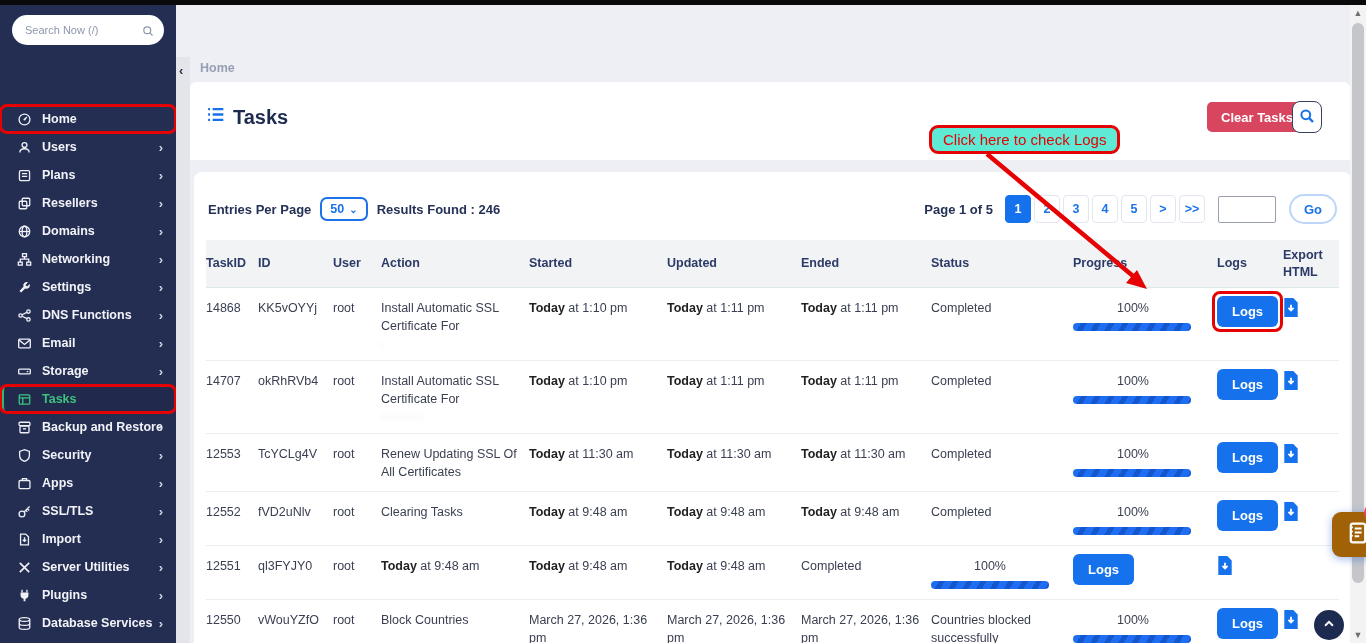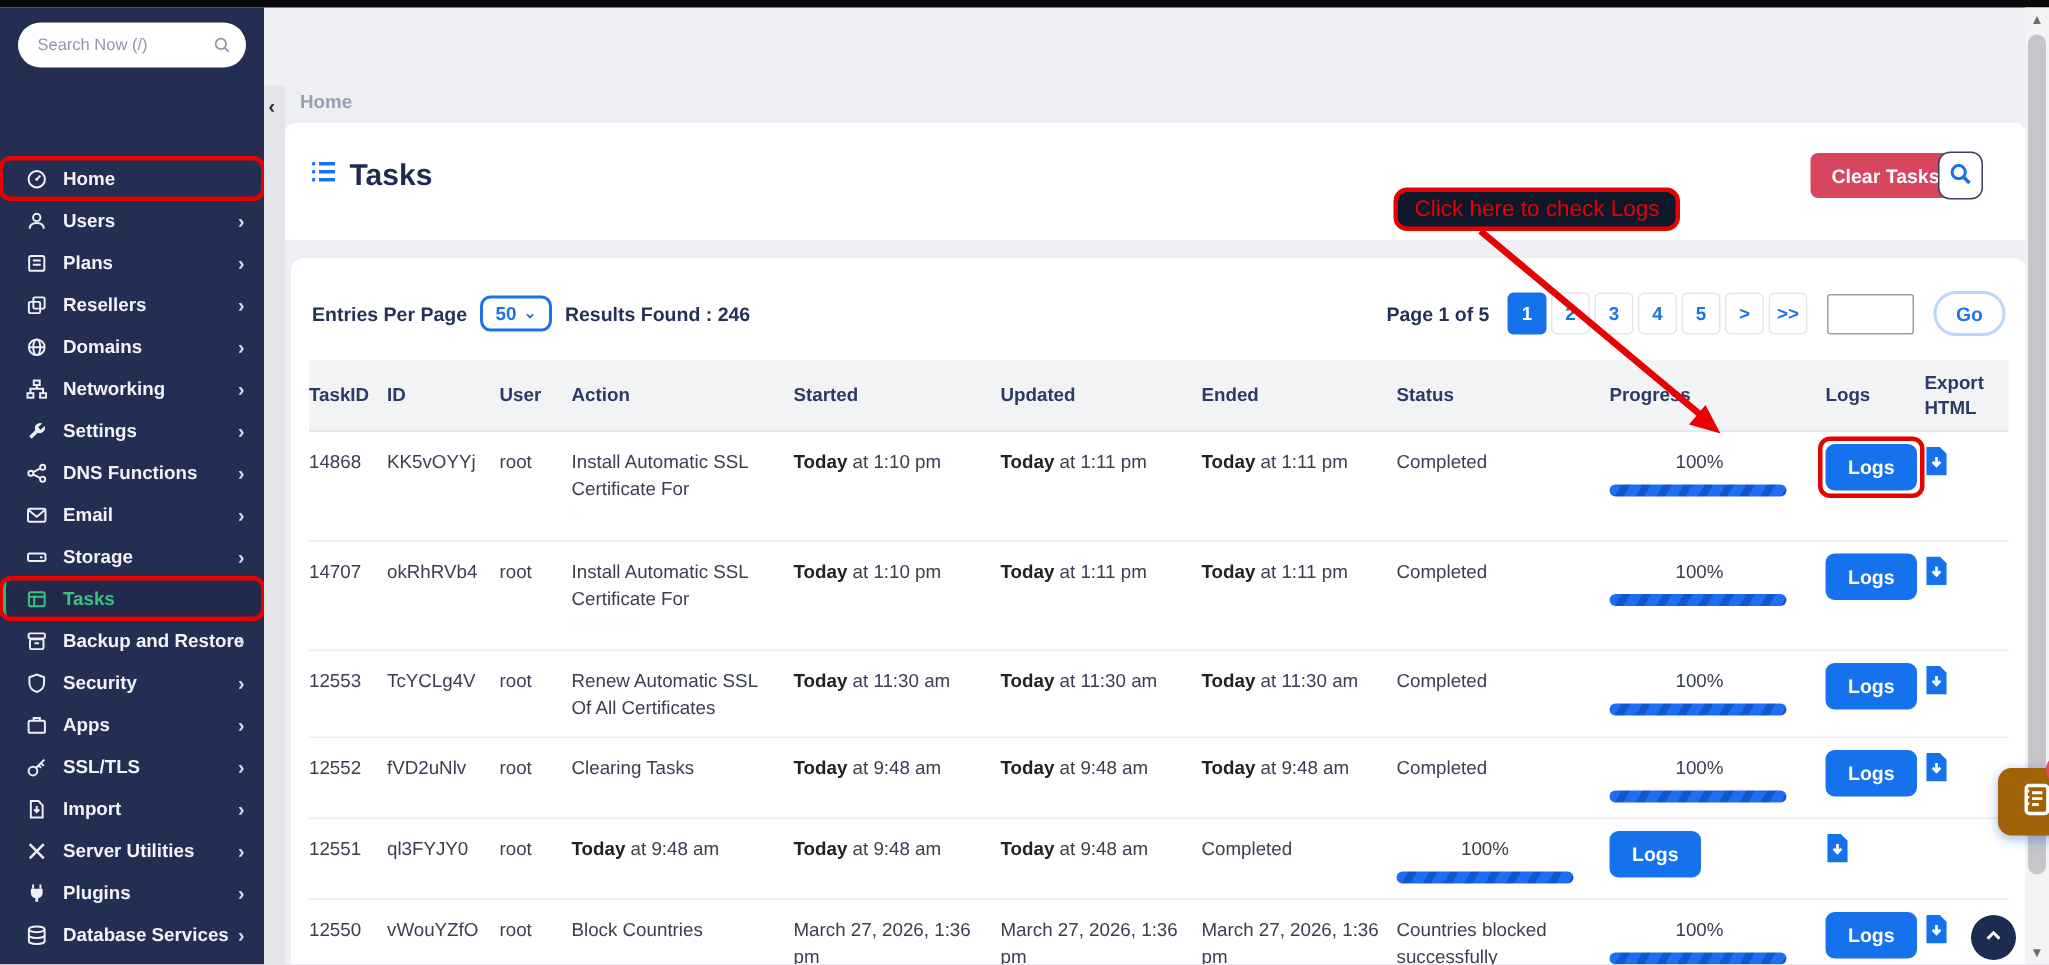--- a/index.html
+++ b/index.html
@@ -54,21 +54,21 @@
   
   .hdrcard{ position:absolute; left:190px; top:82px; width:1160px; height:78px; background:#fff; border-radius:6px 6px 0 0; }
   .pgtitle{ position:absolute; left:16px; top:23px; display:flex; align-items:center; gap:8px;
             font-size:20px; font-weight:bold; color:#1e2b50; }
   .cleartasks{ position:absolute; left:1017px; top:20px; height:30px; padding:0 14px; border:none; border-radius:5px;
      background:#d8455f; color:#fff; font-weight:bold; font-size:13px; cursor:pointer; font-family:"Liberation Sans",sans-serif;}
   .searchbtn{ position:absolute; left:1102px; top:19px; width:30px; height:32px; background:#fff;
      border:1.6px solid #39415c; border-radius:8px; display:flex; align-items:center; justify-content:center; cursor:pointer;}
 
   
-  .annot-label{ position:absolute; left:929px; top:125px; padding:3px 11px; background:#0f172a;
+  .annot-label{ position:absolute; left:929px; top:125px; padding:3px 11px; background:#5eead4;
      border:3px solid #e60202; border-radius:9px; color:#e60202; font-size:15px; z-index:30;
      font-family:"Liberation Sans",sans-serif; }
 
   
   .card{ position:absolute; left:194px; top:172px; width:1157px; height:540px; background:#fff;
          border-radius:8px 8px 0 0; overflow:hidden; }
   .listbar{ display:flex; align-items:center; justify-content:space-between; margin:22px 14px 16px 14px; }
   .lb-left{ display:flex; align-items:center; gap:9px; font-size:13px; font-weight:bold; color:#253157; }
   .entries-sel{ display:flex; align-items:center; gap:5px; border:2px solid #1a73e8; border-radius:7px;
      padding:3px 8px; color:#1a73e8; font-size:12.5px; font-weight:bold; cursor:pointer; background:#fff;}
@@ -445,21 +445,21 @@
             <div class="c-logs"><button class="logsbtn">Logs</button></div>
             <div class="c-exp"><span style="cursor: pointer;"><svg width="16" height="19" viewBox="0 0 14 17">
                   <path d="M1 0h8l4 4v13H1z" fill="#1672ec"></path>
                   <path d="M7 6v5M4.7 8.8L7 11.2 9.3 8.8" stroke="#fff" stroke-width="1.6" fill="none"></path>
                 </svg></span></div>
           </div>
           <div class="trow">
             <div class="c-tid">12553</div>
             <div class="c-id">TcYCLg4V</div>
             <div class="c-user">root</div>
-            <div class="c-action">Renew Automatic SSL Of All Certificates</div>
+            <div class="c-action">Renew Updating SSL Of All Certificates</div>
             <div class="c-date"><b>Today</b> at 11:30 am</div>
             <div class="c-date"><b>Today</b> at 11:30 am</div>
             <div class="c-date"><b>Today</b> at 11:30 am</div>
             <div class="c-status">Completed</div>
             <div class="c-prog">
               <div>100%</div>
               <div class="pbar" style="width: 118px;"></div>
             </div>
             <div class="c-logs"><button class="logsbtn">Logs</button></div>
             <div class="c-exp"><span style="cursor: pointer;"><svg width="16" height="19" viewBox="0 0 14 17">

